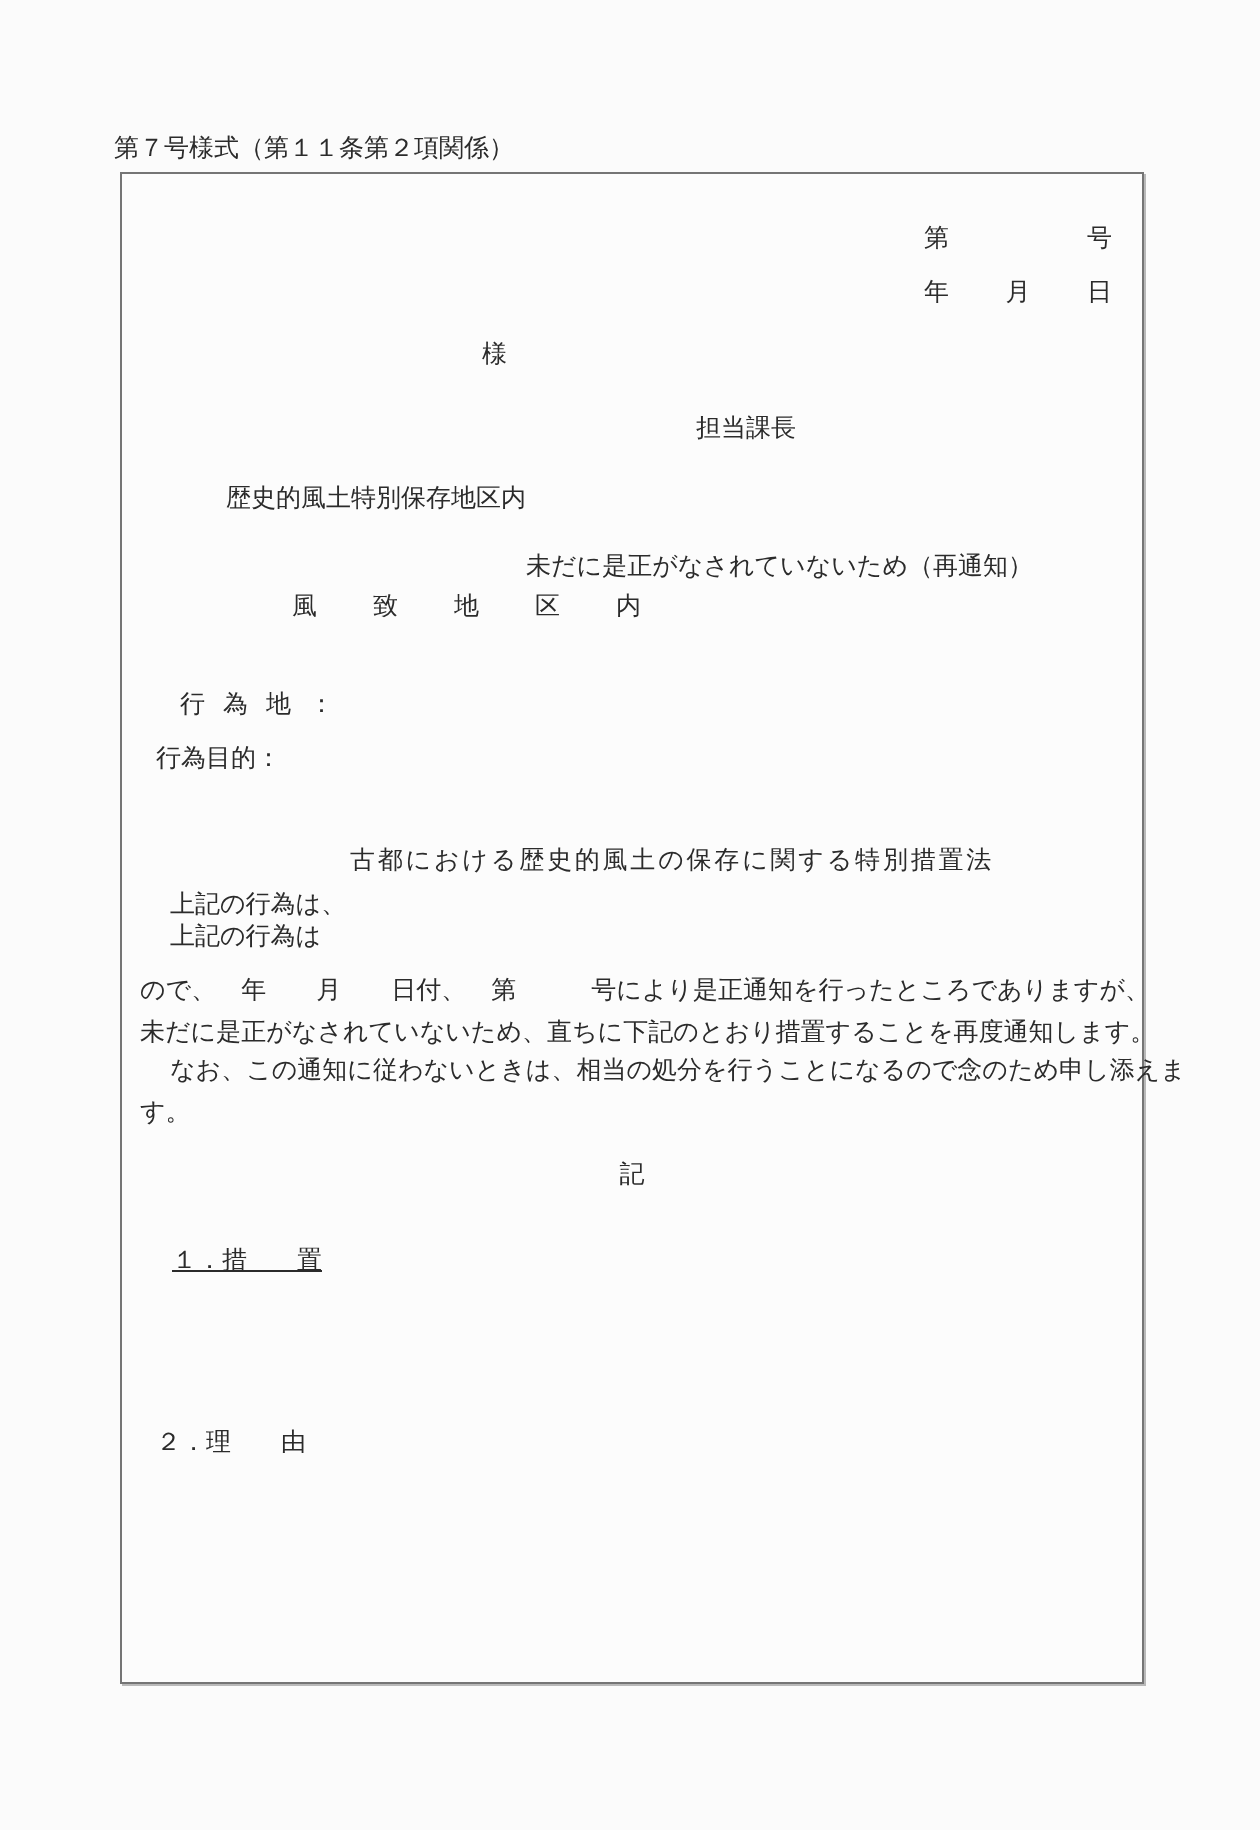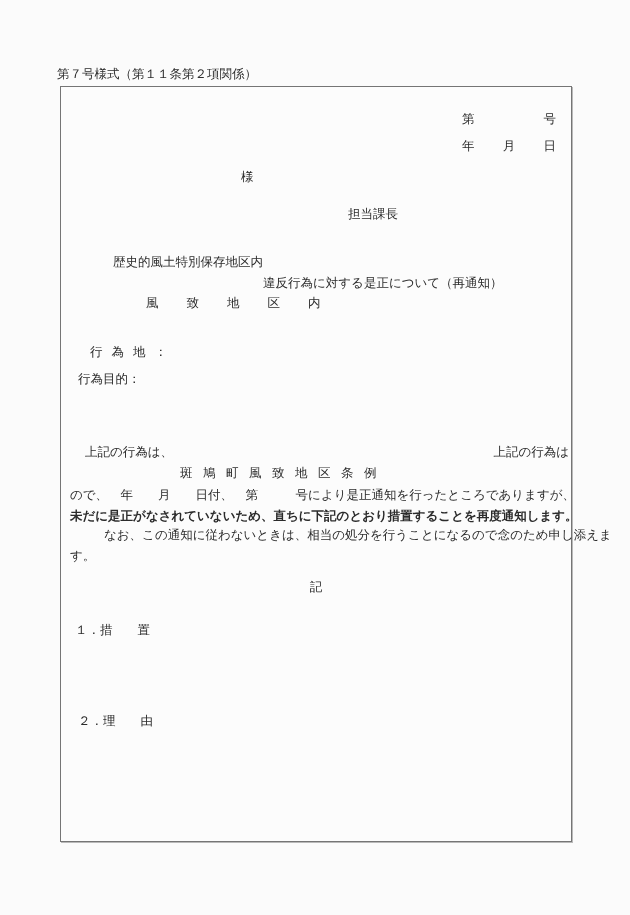--- a/index.html
+++ b/index.html
@@ -26,34 +26,34 @@
     width: 510px; height: 754px;
     border: 1px solid #757575;
     box-shadow: 1px 1px 0 #b9b9b9;
     background: #fcfcfc;
   }
   
   .docno-block { left: 401px; top: 24px; width: 94px; display: flex; justify-content: space-between; }
   .date-block  { left: 401px; top: 51px; width: 94px; display: flex; justify-content: space-between; }
   .addressee   { left: 180px; top: 82px; }
   .sender      { left: 287px; top: 119px; text-align: right; }
-  .district1   { left: 52px;  top: 167px; text-align: center; }
+  .district1   { left: 52px;  top: 154px; text-align: center; }
   .subject     { left: 202px; top: 188px; }
   .district2   { left: 52px;  top: 208px; letter-spacing: 28px; margin-left: 33px; }
   .act-site    { left: 17px;  top: 257px; letter-spacing: 9px; margin-left: 12px; }
   .act-purpose { left: 17px;  top: 284px; }
   .law-line    { left: 114px; top: 335px; letter-spacing: 1.4px; }
-  .sentence-row{ left: 24px;  top: 357px; width: 484px; display: flex; justify-content: space-between; }
+  .sentence-row{ left: 24px;  top: 357px; width: 484px; display: flex; justify-content: space-between; flex-direction: column; }
   .ordinance   { left: 119px; top: 378px; letter-spacing: 10.5px; }
   .body-line3  { left: 9px;   top: 400px; }
-  .body-line4  { left: 9px;   top: 421px; font-weight: bold; }
-  .body-line5  { left: 24px;  top: 440px; margin-left: 19px; }
+  .body-line4  { left: 9px;   top: 421px; }
+  .body-line5  { left: 24px;  top: 440px; }
   .body-line6  { left: 9px;   top: 461px; }
   .ki-heading  { left: 0;     top: 492px; width: 100%; text-align: center; }
-  .item1       { left: 14px;  top: 535px; }
+  .item1       { left: 25px;  top: 535px; text-decoration: underline; }
   .item2       { left: 17px;  top: 598px; margin-top: 28px; }
 </style>
 </head>
 <body>
 
 <div class="page">
 
   <div class="txt form-label">第７号様式（第１１条第２項関係）</div>
 
   <div class="doc-frame">
@@ -68,35 +68,35 @@
       <span>月</span>
       <span>日</span>
     </div>
 
     <div class="txt addressee">様</div>
 
     <div class="txt sender">担当課長</div>
 
     <div class="txt district1">歴史的風土特別保存地区内</div>
 
-    <div class="txt subject">違反行為に対する是正について（再通知）</div>
+    <div class="txt subject">未だに是正がなされていないため（再通知）</div>
 
     <div class="txt district2">風致地区内</div>
 
     <div class="txt act-site">行為地：</div>
 
     <div class="txt act-purpose">行為目的：</div>
 
+    <div class="txt law-line">古都における歴史的風土の保存に関する特別措置法</div>
 
     <div class="txt sentence-row">
       <span>上記の行為は、</span>
       <span>上記の行為は</span>
     </div>
 
-    <div class="txt ordinance">斑鳩町風致地区条例</div>
 
     <div class="txt body-line3">ので、　年　　月　　日付、　第　　　号により是正通知を行ったところでありますが、</div>
 
     <div class="txt body-line4">未だに是正がなされていないため、直ちに下記のとおり措置することを再度通知します。</div>
 
     <div class="txt body-line5">なお、この通知に従わないときは、相当の処分を行うことになるので念のため申し添えま</div>
 
     <div class="txt body-line6">す。</div>
 
     <div class="txt ki-heading">記</div>

